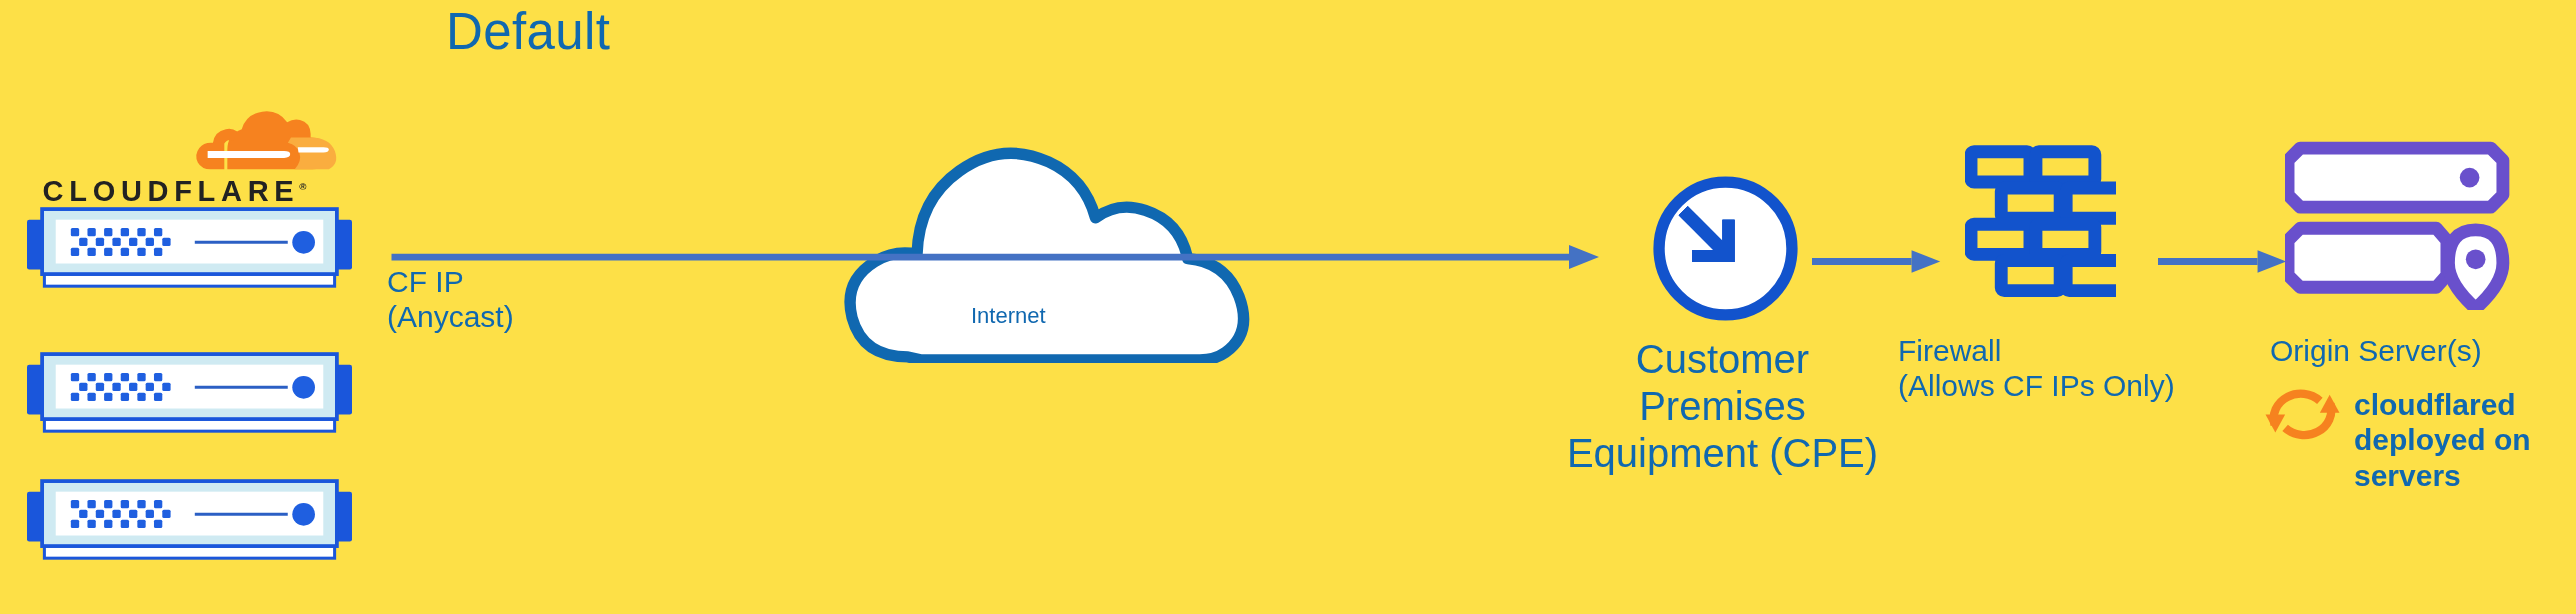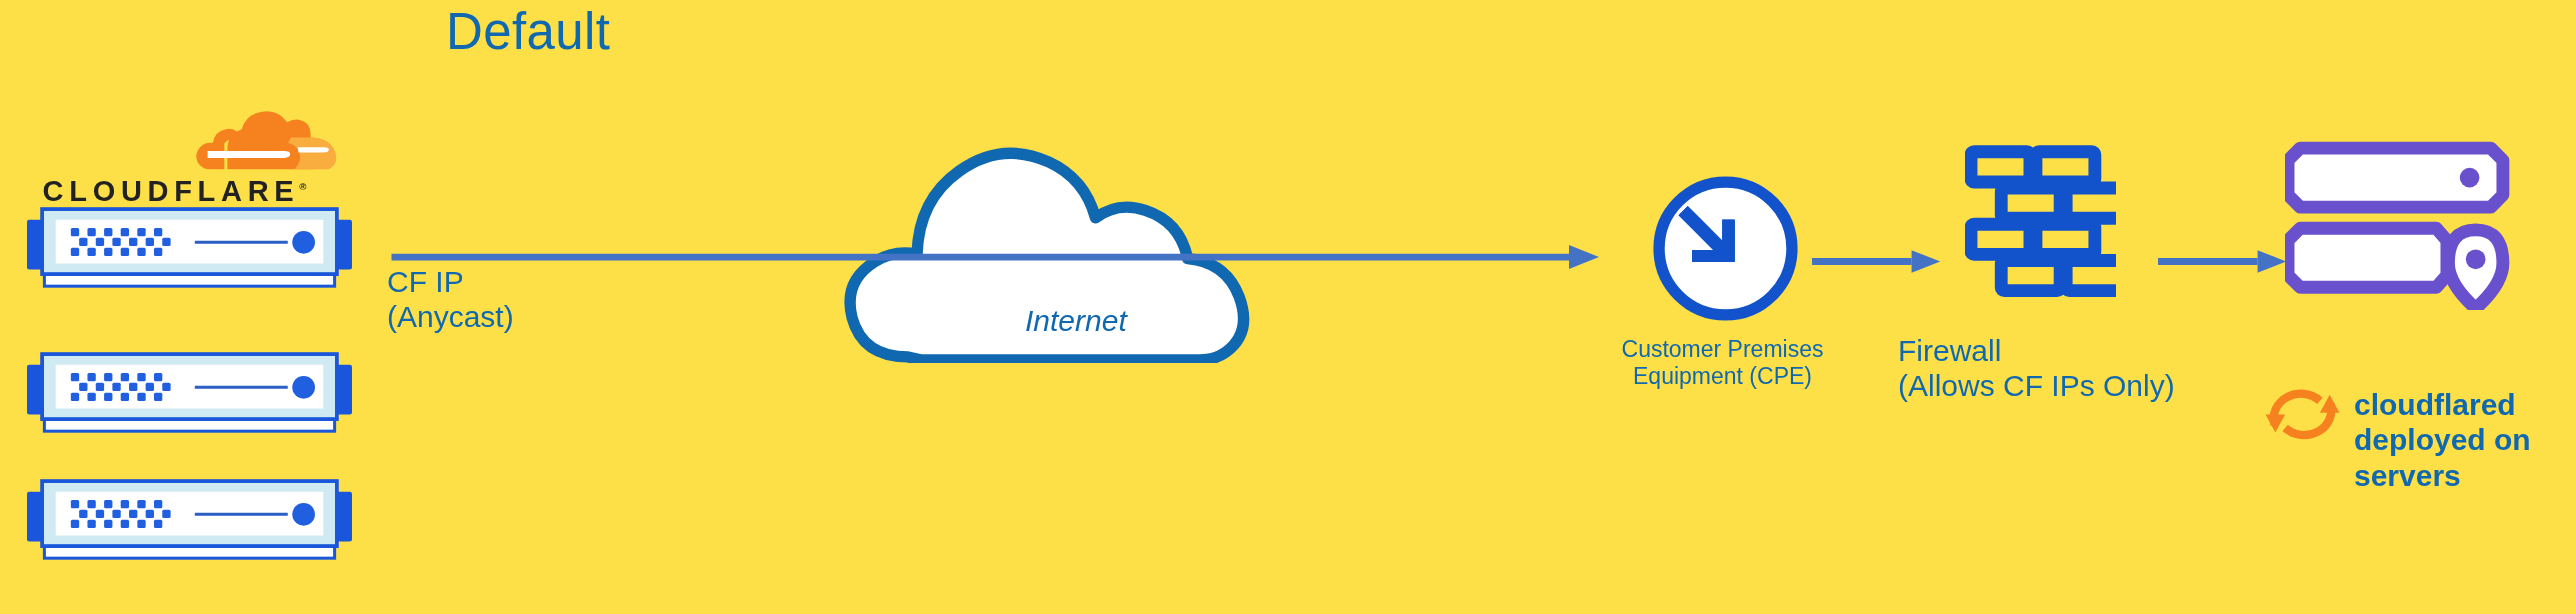--- a/index.html
+++ b/index.html
@@ -71,29 +71,28 @@
     left: 465px;
     top: 204px;
     font-size: 30px;
   }
   #cf-ip-label {
     left: 387px;
     top: 264px;
     font-size: 30px;
   }
   #internet-label {
-    left: 1025px;
+    left: 971px;
     top: 303px;
-    font-size: 30px;
-    font-style: italic;
+    font-size: 22px;
   }
   #cpe-label {
     left: 1560px;
     top: 336px;
-    font-size: 23px;
+    font-size: 40px;
     text-align: center;
     width: 325px;
   }
   #firewall-label {
     left: 1898px;
     top: 333px;
     font-size: 30px;
     text-align: left;
     width: 325px;
   }
@@ -319,19 +318,20 @@
 (Anycast)</div>
 
   <div class="abs blue-label" id="internet-label">Internet</div>
 
   <div class="abs blue-label" id="cpe-label">Customer Premises
 Equipment (CPE)</div>
 
   <div class="abs blue-label" id="firewall-label">Firewall
 (Allows CF IPs Only)</div>
 
+  <div class="abs blue-label" id="origin-server-label">Origin Server(s)</div>
 
   <div class="abs blue-label" id="cloudflared-label">cloudflared
 deployed on
 servers</div>
 
 </div>
 
 
 </body></html>

